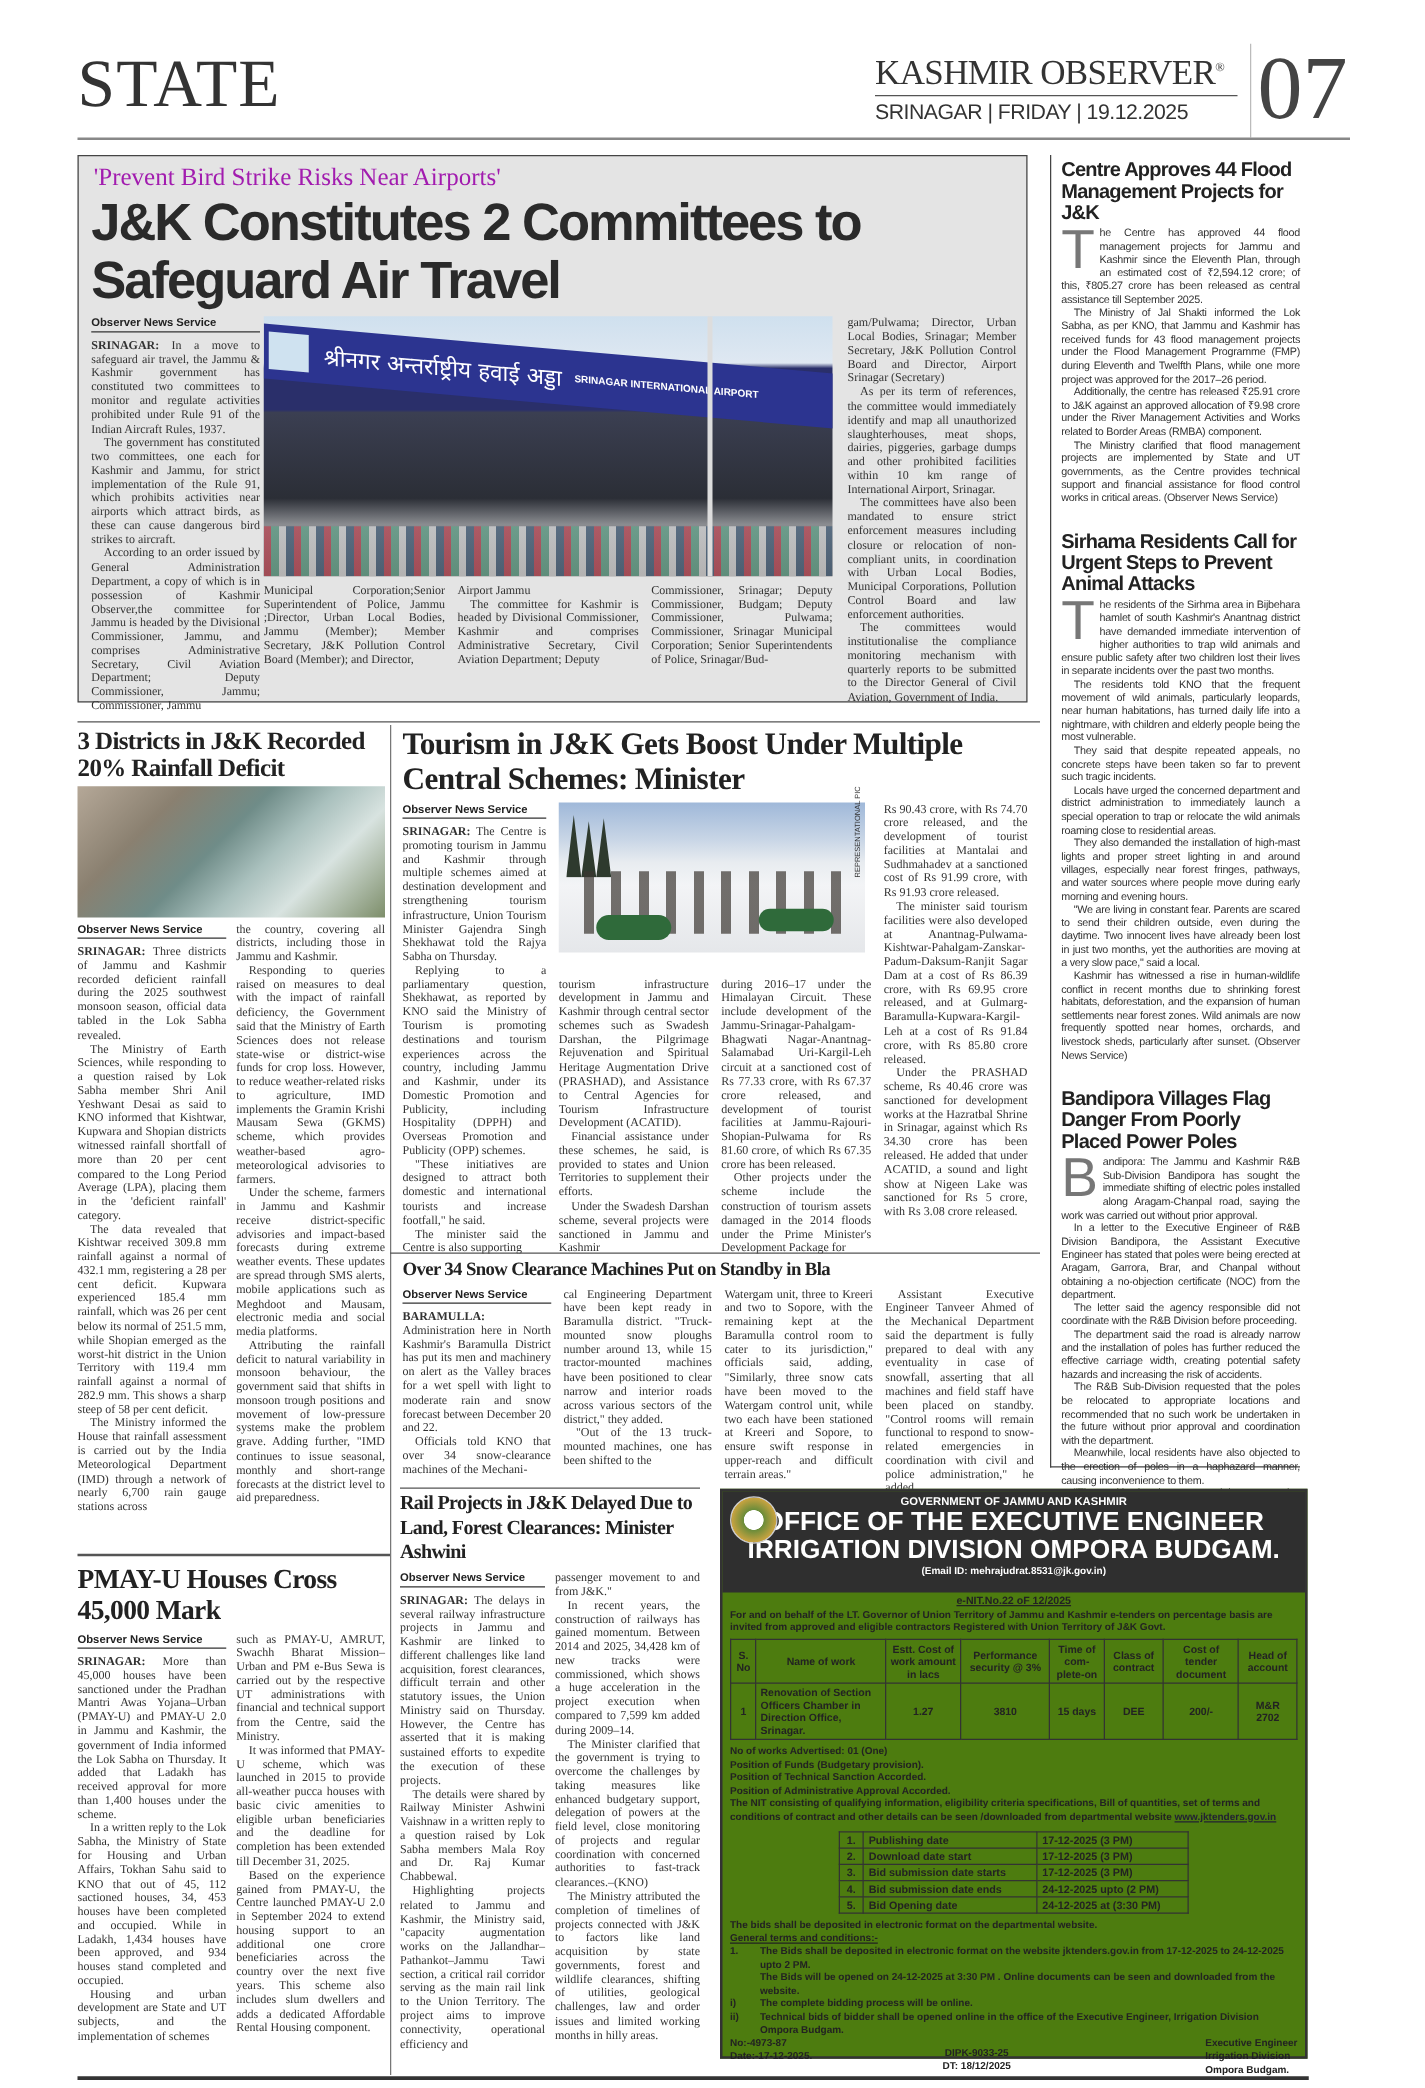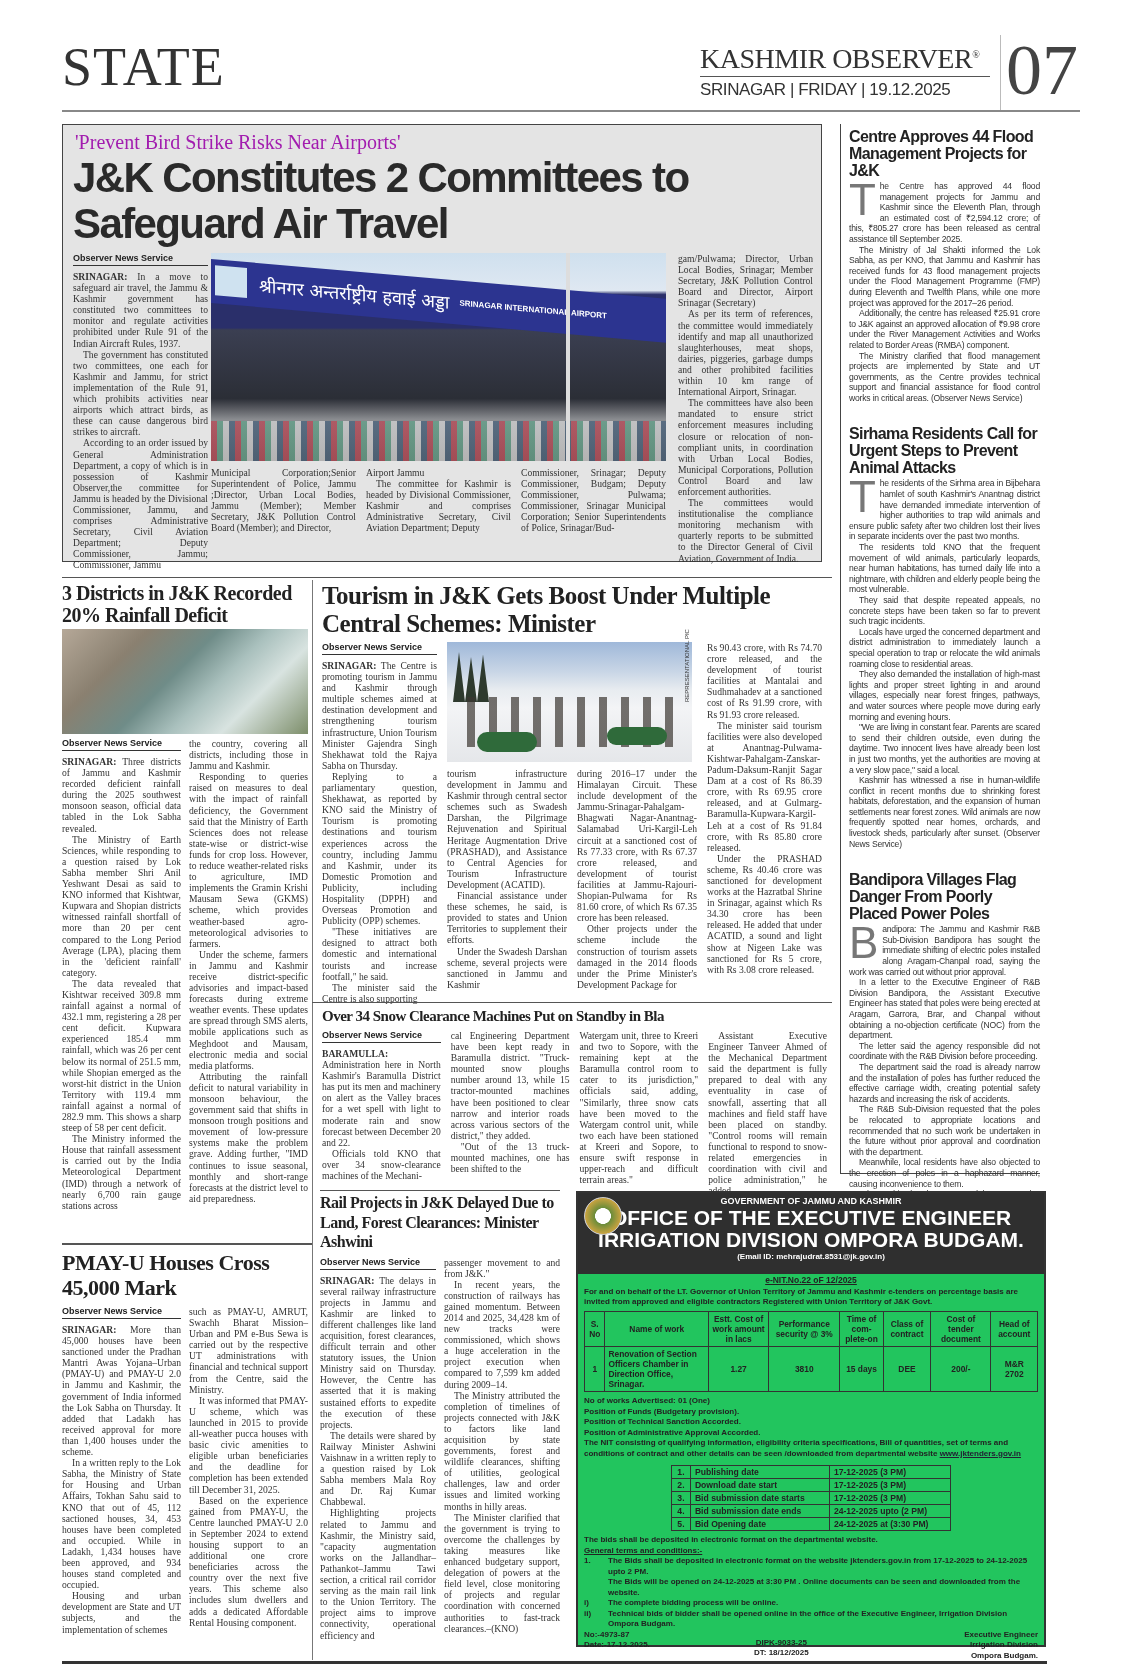--- a/index.html
+++ b/index.html
@@ -167,21 +167,21 @@
         <p>The minister said the Centre is also supporting</p>
       </div>
     </div>
     <div style="position:absolute;left:125px;top:0;width:245px;height:120px;background:linear-gradient(#9fb8d9 0%,#c9d6e6 25%,#e8ecf0 40%,#f3f4f6 55%,#e5e7ea 100%);overflow:hidden">
       <div style="position:absolute;left:0;top:10px;width:60px;height:50px;background:#2e3a2e;clip-path:polygon(10% 100%,20% 0,30% 100%,40% 10%,50% 100%,60% 5%,70% 100%)"></div>
       <div style="position:absolute;left:20px;top:55px;width:220px;height:50px;background:repeating-linear-gradient(90deg,#3a3530 0 8px,transparent 8px 22px);opacity:.7"></div>
       <div style="position:absolute;left:30px;top:90px;width:60px;height:20px;background:#2f6a3a;border-radius:10px"></div>
       <div style="position:absolute;left:160px;top:85px;width:60px;height:18px;background:#2f6a3a;border-radius:10px"></div>
     </div>
     <div style="position:absolute;left:362px;top:60px;font-family:'Liberation Sans',sans-serif;font-size:6px;transform:rotate(-90deg);transform-origin:left top;white-space:nowrap;color:#333">REPRESENTATIONAL PIC</div>
-    <div class="cols" style="position:absolute;left:125px;top:126px;width:250px;gap:10px">
+    <div class="cols" style="position:absolute;left:125px;top:140px;width:250px;gap:10px">
       <div class="txt">
         <p class="first">tourism infrastructure development in Jammu and Kashmir through central sector schemes such as Swadesh Darshan, the Pilgrimage Rejuvenation and Spiritual Heritage Augmentation Drive (PRASHAD), and Assistance to Central Agencies for Tourism Infrastructure Development (ACATID).</p>
         <p>Financial assistance under these schemes, he said, is provided to states and Union Territories to supplement their efforts.</p>
         <p>Under the Swadesh Darshan scheme, several projects were sanctioned in Jammu and Kashmir</p>
       </div>
       <div class="txt">
         <p class="first">during 2016–17 under the Himalayan Circuit. These include development of the Jammu-Srinagar-Pahalgam-Bhagwati Nagar-Anantnag-Salamabad Uri-Kargil-Leh circuit at a sanctioned cost of Rs 77.33 crore, with Rs 67.37 crore released, and development of tourist facilities at Jammu-Rajouri-Shopian-Pulwama for Rs 81.60 crore, of which Rs 67.35 crore has been released.</p>
         <p>Other projects under the scheme include the construction of tourism assets damaged in the 2014 floods under the Prime Minister's Development Package for</p>
       </div>
     </div>
@@ -225,27 +225,27 @@
       <div class="byline">Observer News Service</div>
       <div class="txt">
         <p class="first"><span class="dateline">SRINAGAR:</span><span> The delays in several railway infrastructure projects in Jammu and Kashmir are linked to different challenges like land acquisition, forest clearances, difficult terrain and other statutory issues, the Union Ministry said on Thursday. However, the Centre has asserted that it is making sustained efforts to expedite the execution of these projects.</span></p>
         <p>The details were shared by Railway Minister Ashwini Vaishnaw in a written reply to a question raised by Lok Sabha members Mala Roy and Dr. Raj Kumar Chabbewal.</p>
         <p>Highlighting projects related to Jammu and Kashmir, the Ministry said, "capacity augmentation works on the Jallandhar–Pathankot–Jammu Tawi section, a critical rail corridor serving as the main rail link to the Union Territory. The project aims to improve connectivity, operational efficiency and</p>
       </div>
     </div>
     <div class="txt">
       <p class="first">passenger movement to and from J&amp;K."</p>
       <p>In recent years, the construction of railways has gained momentum. Between 2014 and 2025, 34,428 km of new tracks were commissioned, which shows a huge acceleration in the project execution when compared to 7,599 km added during 2009–14.</p>
+      <p>The Minister clarified that the government is trying to overcome the challenges by taking measures like enhanced budgetary support, delegation of powers at the field level, close monitoring of projects and regular coordination with concerned authorities to fast-track clearances.–(KNO)</p>
       <p>The Ministry attributed the completion of timelines of projects connected with J&amp;K to factors like land acquisition by state governments, forest and wildlife clearances, shifting of utilities, geological challenges, law and order issues and limited working months in hilly areas.</p>
-      <p>The Minister clarified that the government is trying to overcome the challenges by taking measures like enhanced budgetary support, delegation of powers at the field level, close monitoring of projects and regular coordination with concerned authorities to fast-track clearances.–(KNO)</p>
-    </div>
-  </div>
-</div>
-
-<div class="abs" style="left:576px;top:1191px;width:470px;height:456px;border:2px solid #333;background:#22c55e">
+    </div>
+  </div>
+</div>
+
+<div class="abs" style="left:576px;top:1191px;width:470px;height:456px;border:2px solid #333;background:#4d7c0f">
   <div style="background:#2f2f2f;color:#fff;height:81px;position:relative;text-align:center">
     <div style="position:absolute;left:6px;top:4px;width:38px;height:38px;border-radius:50%;background:radial-gradient(#fff 30%,#6a8c3a 32%,#c9a340 70%,#fff 72%);border:1px solid #ccc"></div>
     <div class="sans" style="font-size:9px;font-weight:bold;padding-top:3px">GOVERNMENT OF JAMMU AND KASHMIR</div>
     <div class="sans" style="font-size:21px;font-weight:bold;line-height:22px;margin-top:1px">OFFICE OF THE EXECUTIVE ENGINEER</div>
     <div class="sans" style="font-size:21px;font-weight:bold;line-height:22px">IRRIGATION DIVISION OMPORA BUDGAM.</div>
     <div class="sans" style="font-size:8px;font-weight:bold;margin-top:1px">(Email ID: mehrajudrat.8531@jk.gov.in)</div>
   </div>
   <div style="padding:0 6px">
     <div class="sans" style="text-align:center;font-size:8.5px;font-weight:bold;text-decoration:underline;margin-top:1px">e-NIT.No.22 oF 12/2025</div>
     <div class="sans" style="font-size:8px;line-height:10px;font-weight:bold;margin-top:2px">For and on behalf of the LT. Governor of Union Territory of Jammu and Kashmir e-tenders on percentage basis are invited from approved and eligible contractors Registered with Union Territory of J&amp;K Govt.</div>
@@ -333,21 +333,21 @@
           </div>
         </div>
     </div>
     <div class="sans" style="position:relative;font-size:8px;line-height:10.5px;font-weight:bold;height:34px">
       <div>No:-4973-87</div>
       <div>Date:-17-12-2025.</div>
       <div style="position:absolute;left:170px;top:8px;text-align:center">
           <div>DIPK-9033-25</div>
           <div>DT: 18/12/2025</div>
         </div>
-      <div style="position:absolute;right:0;top:0;text-align:right">
+      <div style="position:absolute;right:0;top:0;">
           <div>Executive Engineer</div>
           <div>Irrigation Division</div>
           <div>Ompora Budgam.</div>
         </div>
     </div>
   </div>
 </div>
 <div class="hr" style="left:62px;top:1661px;width:985px;height:3px;background:#333"></div>
 
 </body></html>

